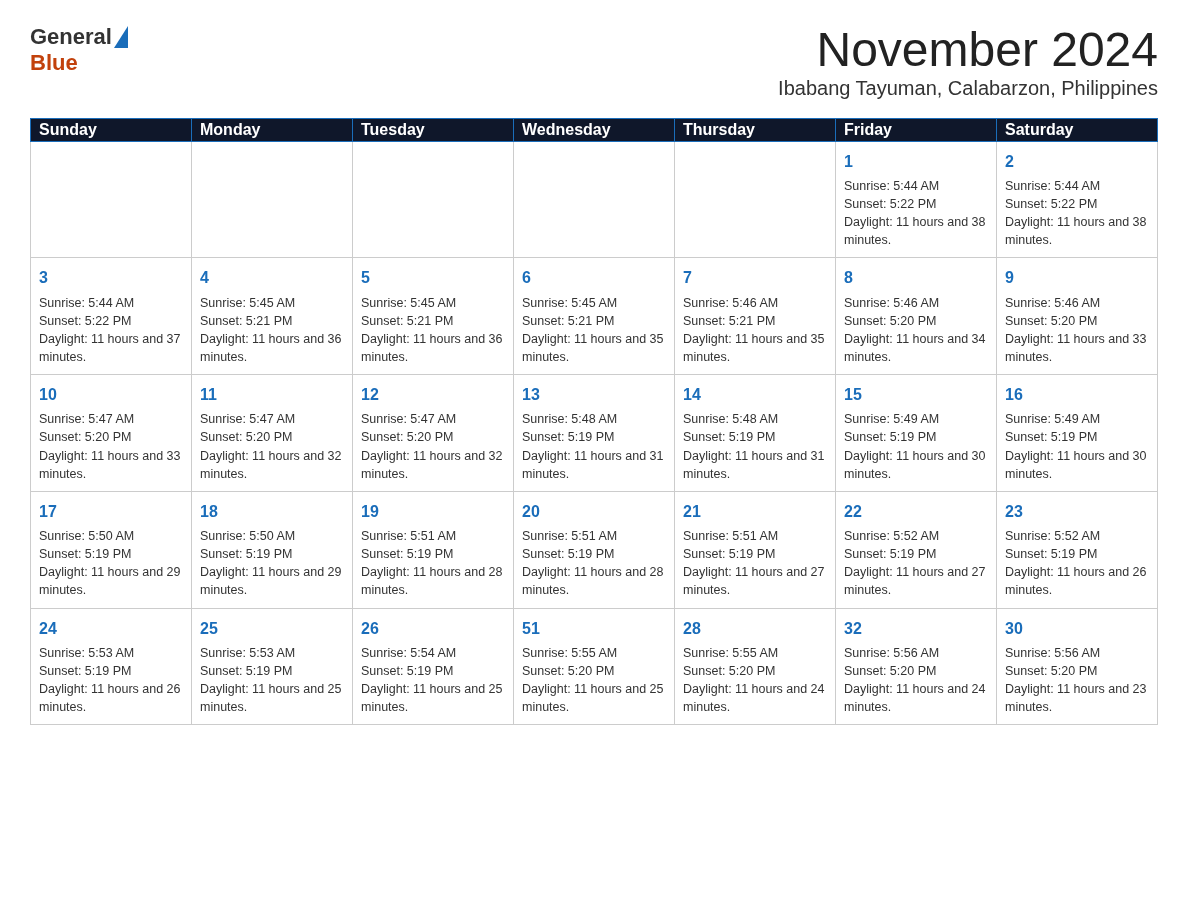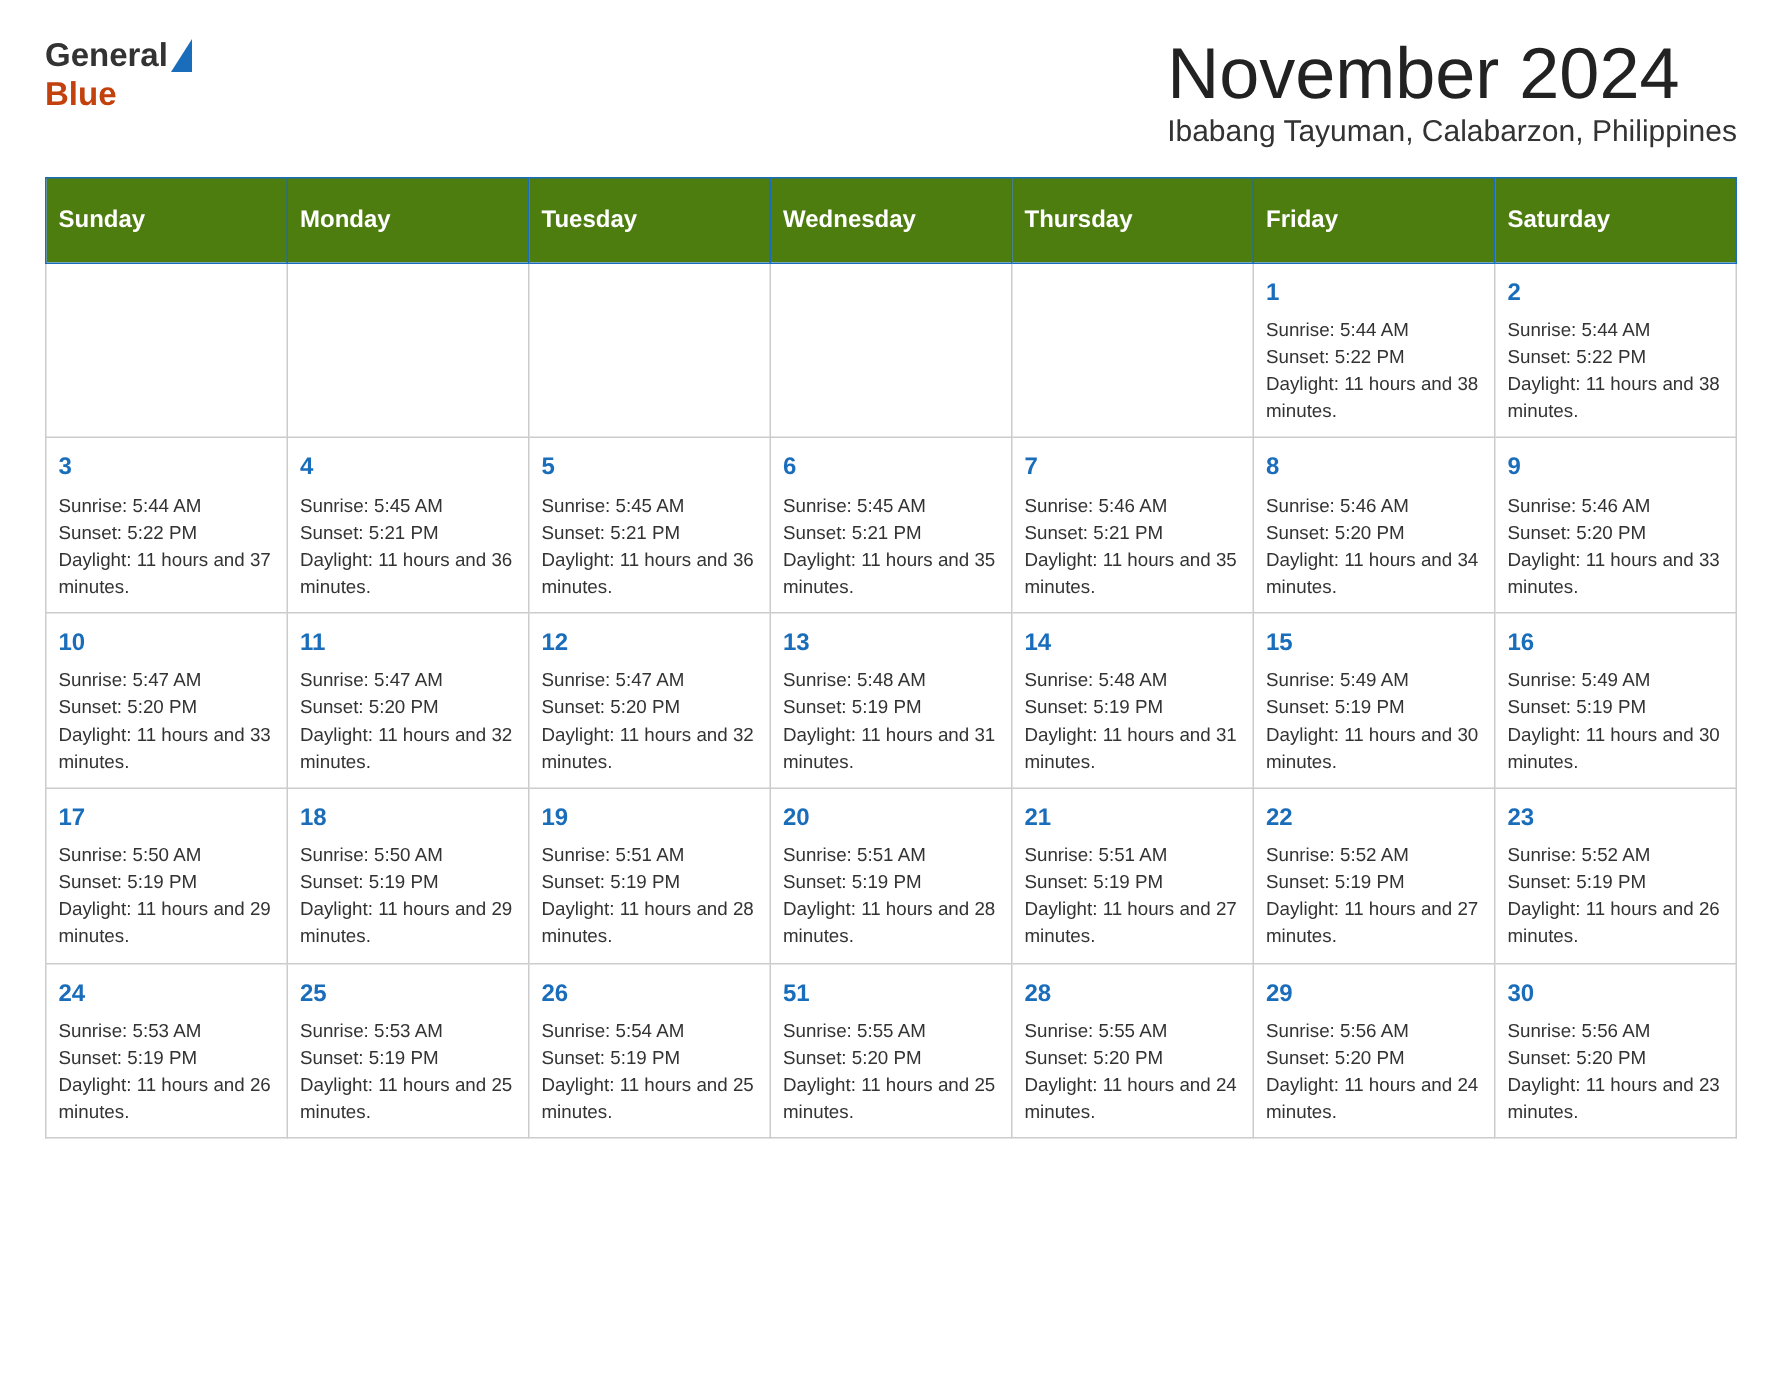--- a/index.html
+++ b/index.html
@@ -39,44 +39,44 @@
       display: flex;
       flex-direction: column;
       align-items: flex-start;
     }
     .logo-row {
       display: flex;
       align-items: center;
       justify-content: space-between;
     }
     .title-area {
-      text-align: left;
+      text-align: right;
     }
     .month-title {
       font-size: 48px;
       font-weight: normal;
       color: #222;
       line-height: 1.1;
     }
     .location-title {
       font-size: 20px;
       color: #333;
       margin-top: 0;
     }
     .calendar-table {
       width: 100%;
       border-collapse: collapse;
       border: 1px solid #a0a0a0;
     }
     .calendar-table th {
-      background-color: #4d7c0f;
+      background-color: #0f172a;
       color: #fff;
       font-size: 16px;
       font-weight: bold;
-      padding: 19px 8px;
+      padding: 2px 8px;
       text-align: left;
       border: 1px solid #1a6dba;
     }
     .calendar-table td {
       vertical-align: top;
       padding: 8px 8px;
       border: 1px solid #ccc;
       width: calc(100% / 7);
       min-height: 100px;
       font-size: 13px;
@@ -307,21 +307,21 @@
           <div class="day-info">Sunset: 5:20 PM</div>
           <div class="day-info">Daylight: 11 hours and 25 minutes.</div>
         </td>
         <td>
           <span class="day-number">28</span>
           <div class="day-info">Sunrise: 5:55 AM</div>
           <div class="day-info">Sunset: 5:20 PM</div>
           <div class="day-info">Daylight: 11 hours and 24 minutes.</div>
         </td>
         <td>
-          <span class="day-number">29</span>
+          <span class="day-number">32</span>
           <div class="day-info">Sunrise: 5:56 AM</div>
           <div class="day-info">Sunset: 5:20 PM</div>
           <div class="day-info">Daylight: 11 hours and 24 minutes.</div>
         </td>
         <td>
           <span class="day-number">30</span>
           <div class="day-info">Sunrise: 5:56 AM</div>
           <div class="day-info">Sunset: 5:20 PM</div>
           <div class="day-info">Daylight: 11 hours and 23 minutes.</div>
         </td>

